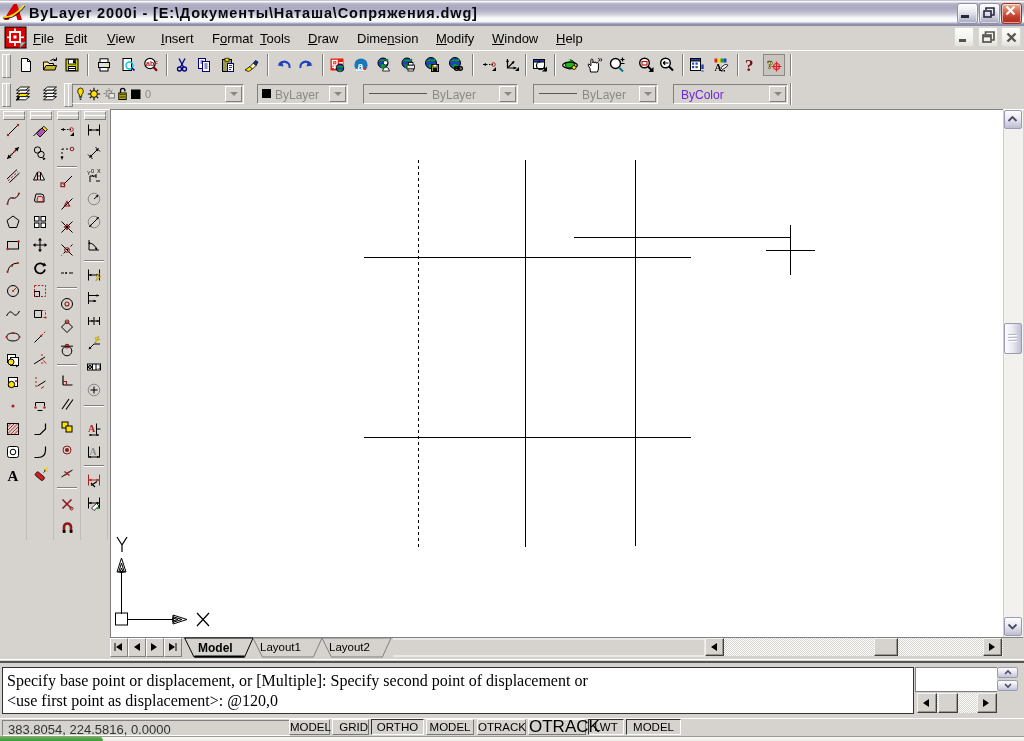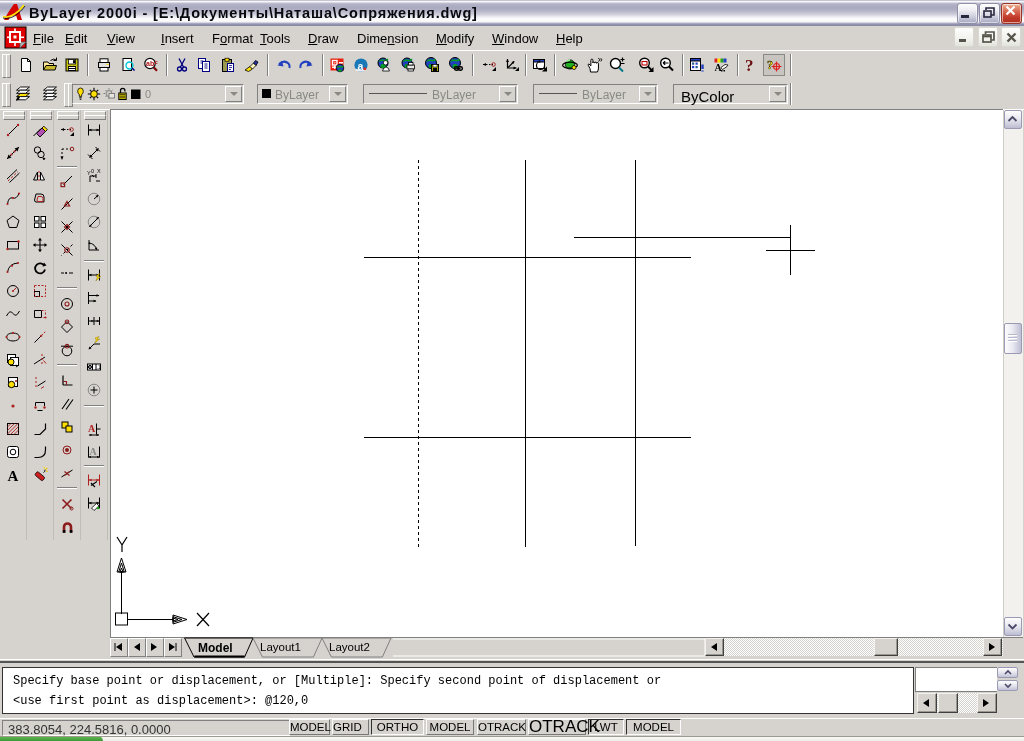--- a/index.html
+++ b/index.html
@@ -348,21 +348,21 @@
     </div>
   </div>
 <div class="a sunken" style="left:533px;top:84px;width:123px;height:18px;background:#d6d3ce">
     <div class="a" style="left:5px;top:8px;width:38px;height:1px;background:#555"></div>
     <div class="a" style="left:48px;top:2.5px;font-size:12px;color:#8a8a84">ByLayer</div>
     <div class="a raised" style="right:1px;top:1px;width:15px;height:14px;background:#d6d3ce">
       <div style="position:absolute;left:3.5px;top:5px;width:0;height:0;border-left:4px solid transparent;border-right:4px solid transparent;border-top:4px solid #8a8a84"></div>
     </div>
   </div>
 <div class="a sunken" style="left:673px;top:84px;width:113px;height:18px;background:#d6d3ce">
-    <div class="a" style="left:7px;top:2.5px;font-size:15px;color:#000000">ByColor</div>
+    <div class="a" style="left:7px;top:2.5px;font-size:12px;color:#6d28d9">ByColor</div>
     <div class="a raised" style="right:1px;top:1px;width:15px;height:14px;background:#d6d3ce">
       <div style="position:absolute;left:3.5px;top:5px;width:0;height:0;border-left:4px solid transparent;border-right:4px solid transparent;border-top:4px solid #8a8a84"></div>
     </div>
   </div>
 <div class="a vsep" style="left:790px;top:83px;height:22px"></div>
 <div class="a" style="left:110px;top:109px;width:893px;height:528px;background:#fff;border-left:1px solid #808080;border-top:1px solid #808080;box-sizing:border-box"></div>
 <div class="a grip" style="left:3px;top:111px;width:20px;height:3px"></div>
 <div class="a grip" style="left:3px;top:115px;width:20px;height:3px"></div>
 <div class="a grip" style="left:30px;top:111px;width:20px;height:3px"></div>
 <div class="a grip" style="left:30px;top:115px;width:20px;height:3px"></div>
@@ -771,22 +771,22 @@
 <div class="a" style="left:983px;top:638px;width:19px;height:18px;background:#d6d3ce;border-top:1px solid #f4f2ef;border-left:1px solid #f4f2ef;border-right:1px solid #404040;border-bottom:1px solid #404040;box-sizing:border-box;box-shadow:inset -1px -1px 0 #9a978f"></div>
 <svg class="a" style="left:989px;top:643px" width="7" height="8">
     <path d="M0 0 l6 4 -6 4 Z" fill="#000"></path>
   </svg>
 <div class="a" style="left:874px;top:638px;width:24px;height:18px;background:#d6d3ce;border-top:1px solid #f4f2ef;border-left:1px solid #f4f2ef;border-right:1px solid #404040;border-bottom:1px solid #404040;box-sizing:border-box;box-shadow:inset -1px -1px 0 #9a978f"></div>
 <div class="a" style="left:0;top:658px;width:1024px;height:60px;background:#d6d3ce"></div>
 <div class="a" style="left:0;top:659px;width:1024px;height:1px;background:#fff"></div>
 <div class="a" style="left:0;top:661px;width:1024px;height:2px;background:#555"></div>
 <div class="a" style="left:2px;top:667px;width:912px;height:47px;background:#fff;
 border:1px solid #333;box-sizing:border-box"></div>
-<div class="a" style="left:13px;top:671px;width:900px;font-family:Liberation Mono, monospace;
-font-size:12px;line-height:20px;color:#000;white-space:pre">Specify base point or displacement, or [Multiple]: Specify second point of displacement or
+<div class="a" style="left:7px;top:671px;width:900px;font-family:Liberation Serif, serif;
+font-size:16px;line-height:20px;color:#000;white-space:pre">Specify base point or displacement, or [Multiple]: Specify second point of displacement or
 &lt;use first point as displacement&gt;: @120,0</div>
 <div class="a" style="left:915px;top:667px;width:82px;height:25px;background:#fff;border:1px solid #808080;border-right:none;box-sizing:border-box"></div>
 <div class="a" style="left:997px;top:667px;width:21px;height:11px;border-radius:2px;background:linear-gradient(180deg,#fefefe,#e2e2ec 55%,#c2c2d6);border:1px solid #9a9ab4;box-sizing:border-box"></div>
 <svg class="a" style="left:1003.5px;top:670px" width="8" height="5">
     <path d="M1 4 L4 1 L7 4" stroke="#4a4a68" stroke-width="1.6" fill="none"></path>
   </svg>
 <div class="a" style="left:997px;top:680px;width:21px;height:11px;border-radius:2px;background:linear-gradient(180deg,#fefefe,#e2e2ec 55%,#c2c2d6);border:1px solid #9a9ab4;box-sizing:border-box"></div>
 <svg class="a" style="left:1003.5px;top:683px" width="8" height="5">
     <path d="M1 1 L4 4 L7 1" stroke="#4a4a68" stroke-width="1.6" fill="none"></path>
   </svg>
@@ -797,21 +797,21 @@
   </svg>
 <div class="a" style="left:938px;top:693px;width:20px;height:20px;background:#d6d3ce;border-top:1px solid #f4f2ef;border-left:1px solid #f4f2ef;border-right:1px solid #404040;border-bottom:1px solid #404040;box-sizing:border-box;box-shadow:inset -1px -1px 0 #9a978f"></div>
 <div class="a" style="left:977px;top:693px;width:20px;height:20px;background:#d6d3ce;border-top:1px solid #f4f2ef;border-left:1px solid #f4f2ef;border-right:1px solid #404040;border-bottom:1px solid #404040;box-sizing:border-box;box-shadow:inset -1px -1px 0 #9a978f"></div>
 <svg class="a" style="left:983px;top:699px" width="7" height="8">
     <path d="M0 0 l6 4 -6 4 Z" fill="#000"></path>
   </svg>
 <div class="a" style="left:0;top:718px;width:1024px;height:18px;background:#d6d3ce;border-top:1px solid #fff"></div>
 <div class="a sunken" style="left:2px;top:720px;width:286px;height:14px"></div>
 <div class="a" style="left:8px;top:722px;font-size:13px;color:#333">383.8054, 224.5816, 0.0000</div>
 <div class="a" style="left:289px;top:719px;width:39px;height:14px;border-top:1px solid #fcfcfc;border-left:1px solid #fcfcfc;border-right:1px solid #787878;border-bottom:1px solid #787878;text-align:center;font-size:11.5px;color:#000;line-height:14px">MODEL</div>
-<div class="a" style="left:332px;top:719px;width:35px;height:14px;border-top:1px solid #fcfcfc;border-left:1px solid #fcfcfc;border-right:1px solid #787878;border-bottom:1px solid #787878;text-align:left;font-size:11.5px;color:#000;line-height:14px">GRID</div>
+<div class="a" style="left:332px;top:719px;width:35px;height:14px;border-top:1px solid #fcfcfc;border-left:1px solid #fcfcfc;border-right:1px solid #787878;border-bottom:1px solid #787878;text-align:right;font-size:11.5px;color:#000;line-height:14px">GRID</div>
 <div class="a" style="left:371px;top:719px;width:51px;height:14px;border-top:1px solid #303030;border-left:1px solid #303030;border-right:1px solid #fcfcfc;border-bottom:1px solid #fcfcfc;text-align:center;font-size:11.5px;color:#000;line-height:14px">ORTHO</div>
 <div class="a" style="left:426px;top:719px;width:46px;height:14px;border-top:1px solid #fcfcfc;border-left:1px solid #fcfcfc;border-right:1px solid #787878;border-bottom:1px solid #787878;text-align:center;font-size:11.5px;color:#000;line-height:14px">MODEL</div>
 <div class="a" style="left:477px;top:719px;width:47px;height:14px;border-top:1px solid #fcfcfc;border-left:1px solid #fcfcfc;border-right:1px solid #787878;border-bottom:1px solid #787878;text-align:center;font-size:11.5px;color:#000;line-height:14px">OTRACK</div>
 <div class="a" style="left:528px;top:719px;width:56px;height:14px;border-top:1px solid #fcfcfc;border-left:1px solid #fcfcfc;border-right:1px solid #787878;border-bottom:1px solid #787878;text-align:center;font-size:17px;color:#000;line-height:14px">OTRACK</div>
 <div class="a" style="left:588px;top:719px;width:34px;height:14px;border-top:1px solid #303030;border-left:1px solid #303030;border-right:1px solid #fcfcfc;border-bottom:1px solid #fcfcfc;text-align:center;font-size:11.5px;color:#000;line-height:14px">LWT</div>
 <div class="a" style="left:626px;top:719px;width:53px;height:14px;border-top:1px solid #303030;border-left:1px solid #303030;border-right:1px solid #fcfcfc;border-bottom:1px solid #fcfcfc;text-align:center;font-size:11.5px;color:#000;line-height:14px">MODEL</div>
 <div class="a" style="left:0;top:736px;width:1024px;height:5px;background:linear-gradient(180deg,#fcfcf9,#eeede7)"></div>
 <div class="a" style="left:0;top:736px;width:103px;height:5px;border-top-right-radius:5px;
 background:linear-gradient(180deg,#67bb52,#3d9a38)"></div>
 <div class="a" style="left:0;top:736px;width:1024px;height:1px;background:#9b9b8f"></div>

